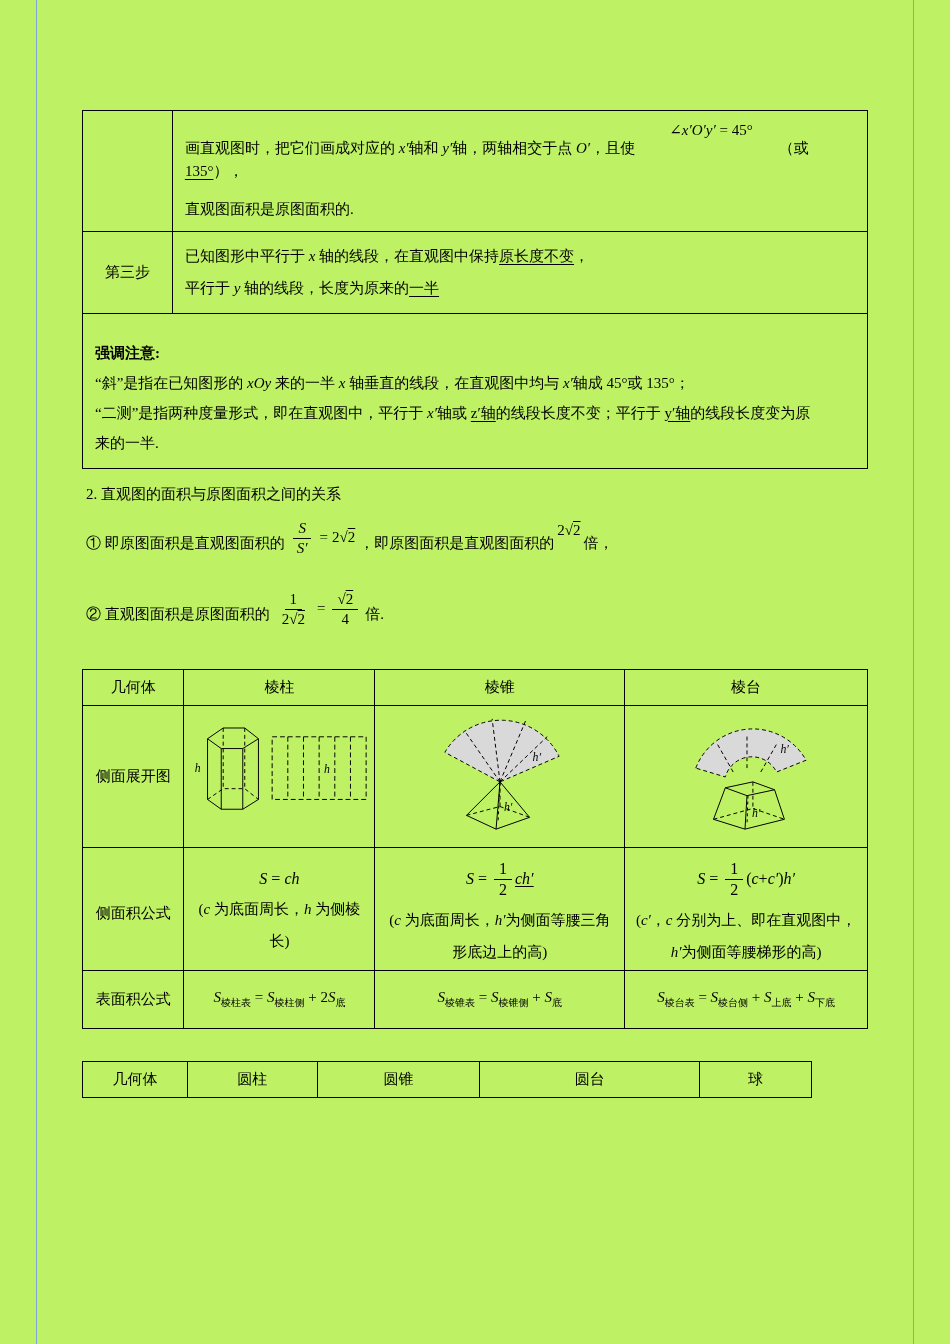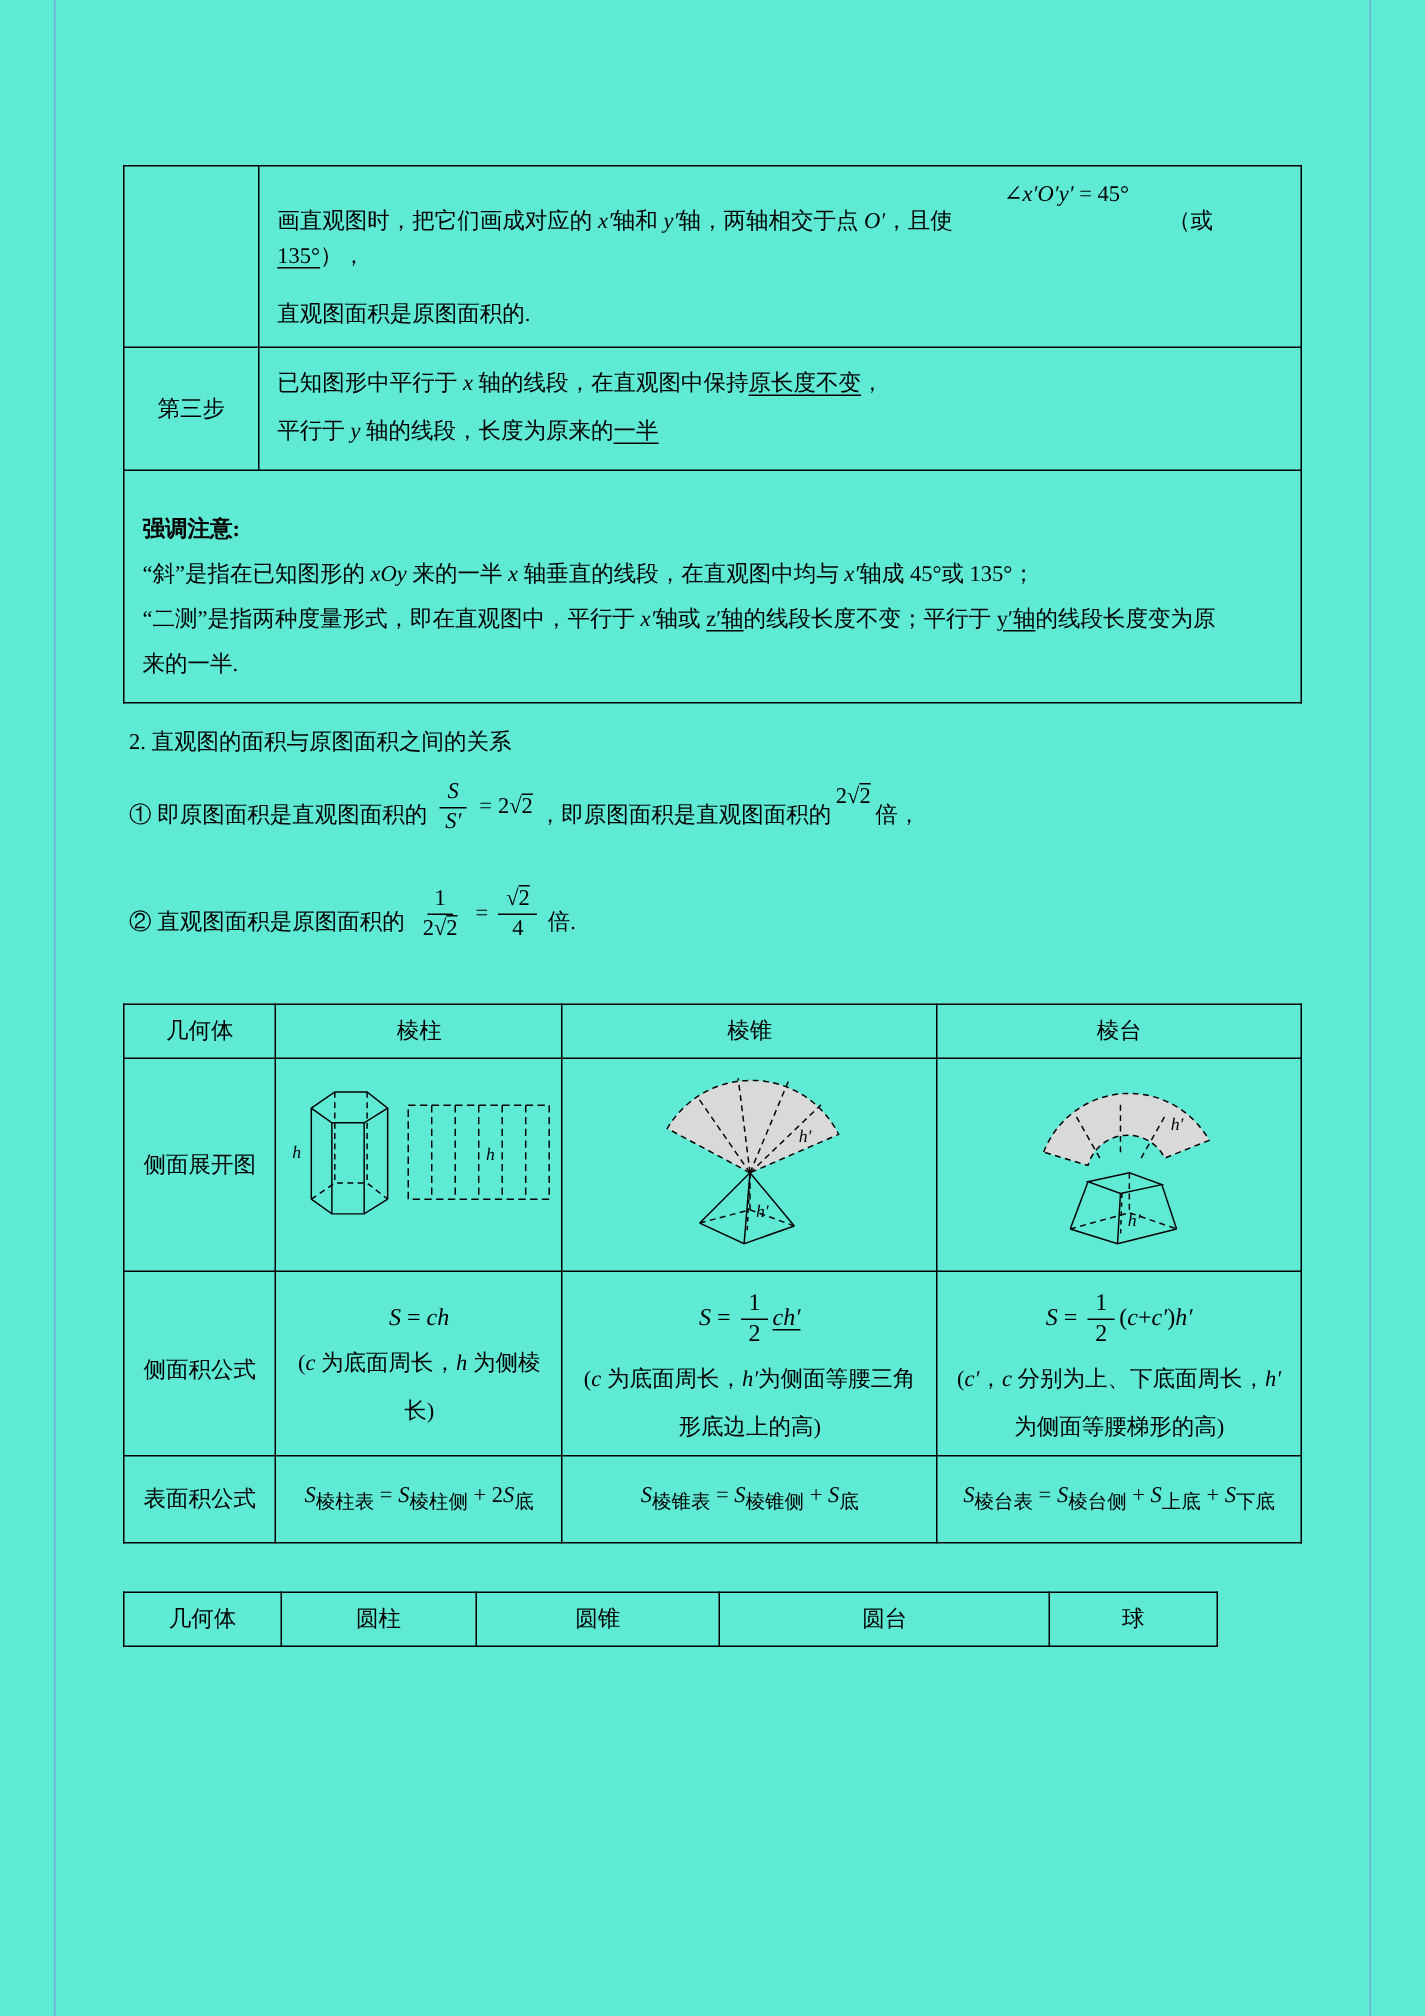--- a/index.html
+++ b/index.html
@@ -1,18 +1,18 @@
 <!DOCTYPE html>
 <html><head>
 <meta charset="utf-8">
 <style>
   * { box-sizing: border-box; }
   html,body { margin:0; padding:0; background:#fff; }
   body { font-family:"Liberation Serif","DejaVu Serif",serif; color:#000; }
-  .page { position:relative; width:950px; height:1344px; background:#5eead4; overflow:hidden; }
+  .page { position:relative; width:950px; height:1344px; background:#bef264; overflow:hidden; }
   .page-border { position:absolute; top:0; bottom:0; width:0; border-left:1px solid #7da7d9; }
   .page-border.left { left:36px; }
   .page-border.right { left:913px; }
   .content { position:absolute; left:82px; top:110px; width:786px; font-size:15px; }
 
   table { border-collapse:collapse; }
   .steps-table { width:786px; }
   .steps-table td { border:1px solid #000; vertical-align:middle; }
   .steps-table .lbl { text-align:center; padding:4px; }
   .step1-content { padding:26px 10px 12px 12px; }
@@ -21,21 +21,21 @@
   .step1-line2 { margin-top:18px; }
   .step2-content { padding:6px 12px; line-height:1.6; }
   .step3-content { padding:8px 12px; }
   .step3-content div { line-height:2.15; }
   .note-cell { padding:24px 12px 10px; line-height:2.0; }
   .note-title { font-weight:bold; }
 
   .f-it { font-style:italic; }
   .f-u { text-decoration:underline; text-underline-offset:3px; }
   .f-ov { text-decoration:overline; }
-  .f-sub { font-size:13px; vertical-align:-4px; }
+  .f-sub { font-size:10px; vertical-align:-4px; }
 
   .frac { display:inline-flex; flex-direction:column; align-items:center; vertical-align:middle; margin:0 3px; line-height:1.15; }
   .frac .fnum { padding:0 5px 1px; border-bottom:1px solid #000; }
   .frac .fden { padding:1px 5px 0; }
 
   .area-heading { margin:16px 0 0 4px; }
   .area-item { margin:22px 0 34px 4px; }
   .eq-raised { display:inline-block; position:relative; top:-6px; vertical-align:middle; margin:0 4px; }
   .eq-raised .eq { margin:0 4px; }
   .sup-raised { display:inline-block; position:relative; top:-13px; margin:0 3px; }
@@ -213,21 +213,21 @@
                   <span class="fnum">1</span>
                   <span class="fden">2</span>
                 </span><span class="f-it"><span class="f-u">ch′</span></span></div>
             <div class="note-line"><span>(</span><span class="f-it">c</span><span> 为底面周长，</span><span class="f-it">h′</span><span>为侧面等腰三角形底边上的高)</span></div>
           </td>
           <td>
             <div class="formula-line"><span><span class="f-it">S</span><span> = </span></span><span class="frac">
                   <span class="fnum">1</span>
                   <span class="fden">2</span>
                 </span><span><span>(</span><span class="f-it">c</span><span>+</span><span class="f-it">c′</span><span>)</span><span class="f-it">h′</span></span></div>
-            <div class="note-line"><span>(</span><span class="f-it">c′</span><span>，</span><span class="f-it">c</span><span> 分别为上、下底面周长，</span><span class="f-it">h′</span><span>为侧面等腰梯形的高)</span></div>
+            <div class="note-line"><span>(</span><span class="f-it">c′</span><span>，</span><span class="f-it">c</span><span> 分别为上、即在直观图中，</span><span class="f-it">h′</span><span>为侧面等腰梯形的高)</span></div>
           </td>
         </tr>
 
         <tr class="surf-row">
           <td>表面积公式</td>
           <td><span><span class="f-it">S</span><span class="f-sub">棱柱表</span><span> = </span><span class="f-it">S</span><span class="f-sub">棱柱侧</span><span> + 2</span><span class="f-it">S</span><span class="f-sub">底</span></span></td>
           <td><span><span class="f-it">S</span><span class="f-sub">棱锥表</span><span> = </span><span class="f-it">S</span><span class="f-sub">棱锥侧</span><span> + </span><span class="f-it">S</span><span class="f-sub">底</span></span></td>
           <td><span><span class="f-it">S</span><span class="f-sub">棱台表</span><span> = </span><span class="f-it">S</span><span class="f-sub">棱台侧</span><span> + </span><span class="f-it">S</span><span class="f-sub">上底</span><span> + </span><span class="f-it">S</span><span class="f-sub">下底</span></span></td>
         </tr>
       </tbody>

